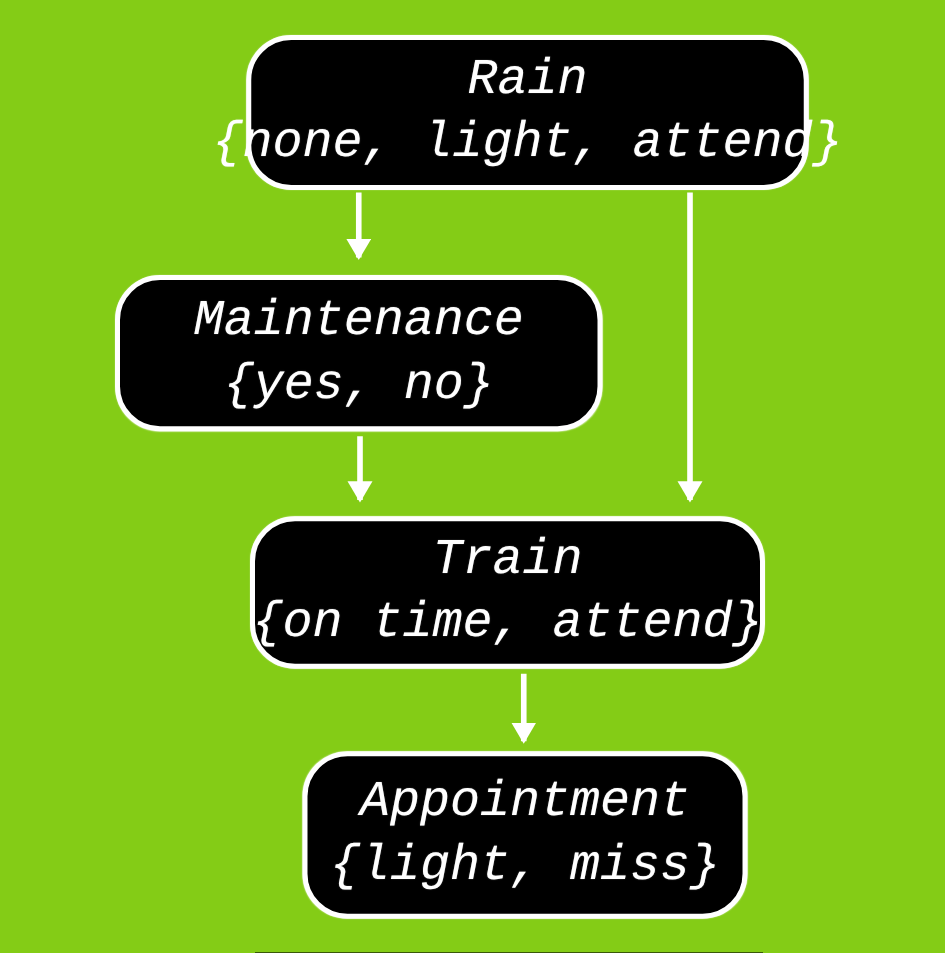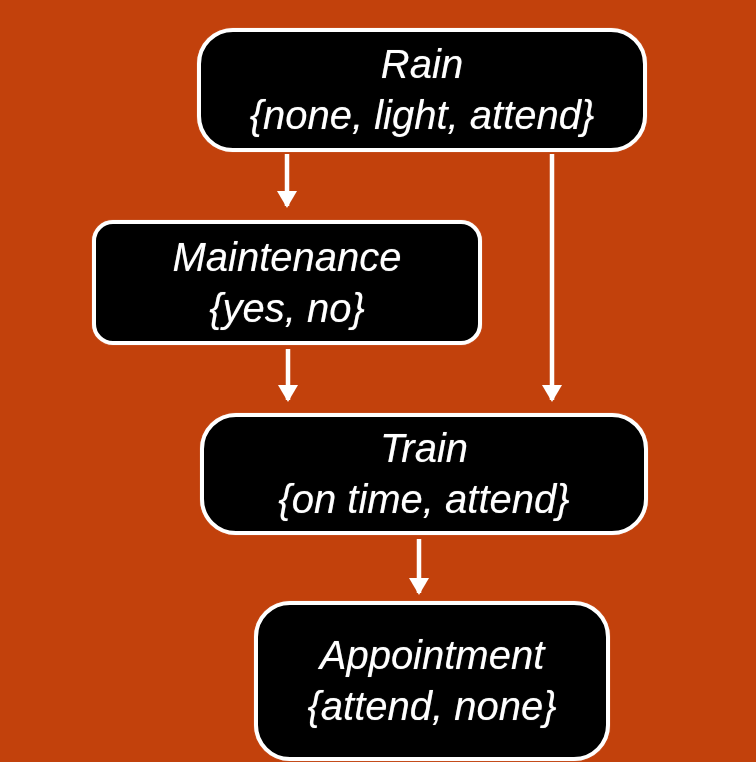--- a/index.html
+++ b/index.html
@@ -4,23 +4,23 @@
 <style>
   html, body {
     margin: 0;
     padding: 0;
     background: #000;
   }
   .stage {
     position: relative;
     width: 756px;
     height: 762px;
-    background: #c2410c;
+    background: #84cc16;
     overflow: hidden;
-    font-family: Liberation Sans, sans-serif;
+    font-family: Liberation Mono, monospace;
   }
   .edges-layer {
     position: absolute;
     left: 0;
     top: 0;
     width: 756px;
     height: 762px;
   }
   .node {
     position: absolute;
@@ -37,23 +37,23 @@
     font-style: italic;
     font-size: 40px;
     line-height: 51px;
     box-shadow: 0 0 1px rgba(255,255,255,0.6);
   }
   .node-label, .node-values {
     white-space: nowrap;
     text-shadow: 0 0 1px rgba(255,255,255,0.45);
   }
   .node-rain        { left: 197px; top: 28px;  width: 450px; height: 124px; }
-  .node-maintenance { left: 92px;  top: 220px; width: 390px; height: 125px; border-radius: 21px; }
-  .node-train       { left: 200px; top: 413px; width: 448px; height: 122px; }
-  .node-appointment { left: 242px; top: 601px; width: 356px; height: 160px; margin-left: 12px; }
+  .node-maintenance { left: 92px;  top: 220px; width: 390px; height: 125px; }
+  .node-train       { left: 200px; top: 413px; width: 412px; height: 122px; }
+  .node-appointment { left: 242px; top: 601px; width: 356px; height: 134px; }
 </style>
 </head>
 <body>
 
 <div class="stage">
 
   <svg class="edges-layer" viewBox="0 0 756 762" xmlns="http://www.w3.org/2000/svg">
     <defs>
       <marker id="arrowhead" markerUnits="userSpaceOnUse" markerWidth="24" markerHeight="22" refX="15" refY="10" orient="auto">
         <path d="M0,0 L17,10 L0,20 Z" fill="#ffffff"></path>
@@ -75,16 +75,16 @@
     <div class="node-values">{yes, no}</div>
   </div>
 
   <div class="node node-train">
     <div class="node-label">Train</div>
     <div class="node-values">{on time, attend}</div>
   </div>
 
   <div class="node node-appointment">
     <div class="node-label">Appointment</div>
-    <div class="node-values">{attend, none}</div>
+    <div class="node-values">{light, miss}</div>
   </div>
 
 </div>
 
 </body></html>

